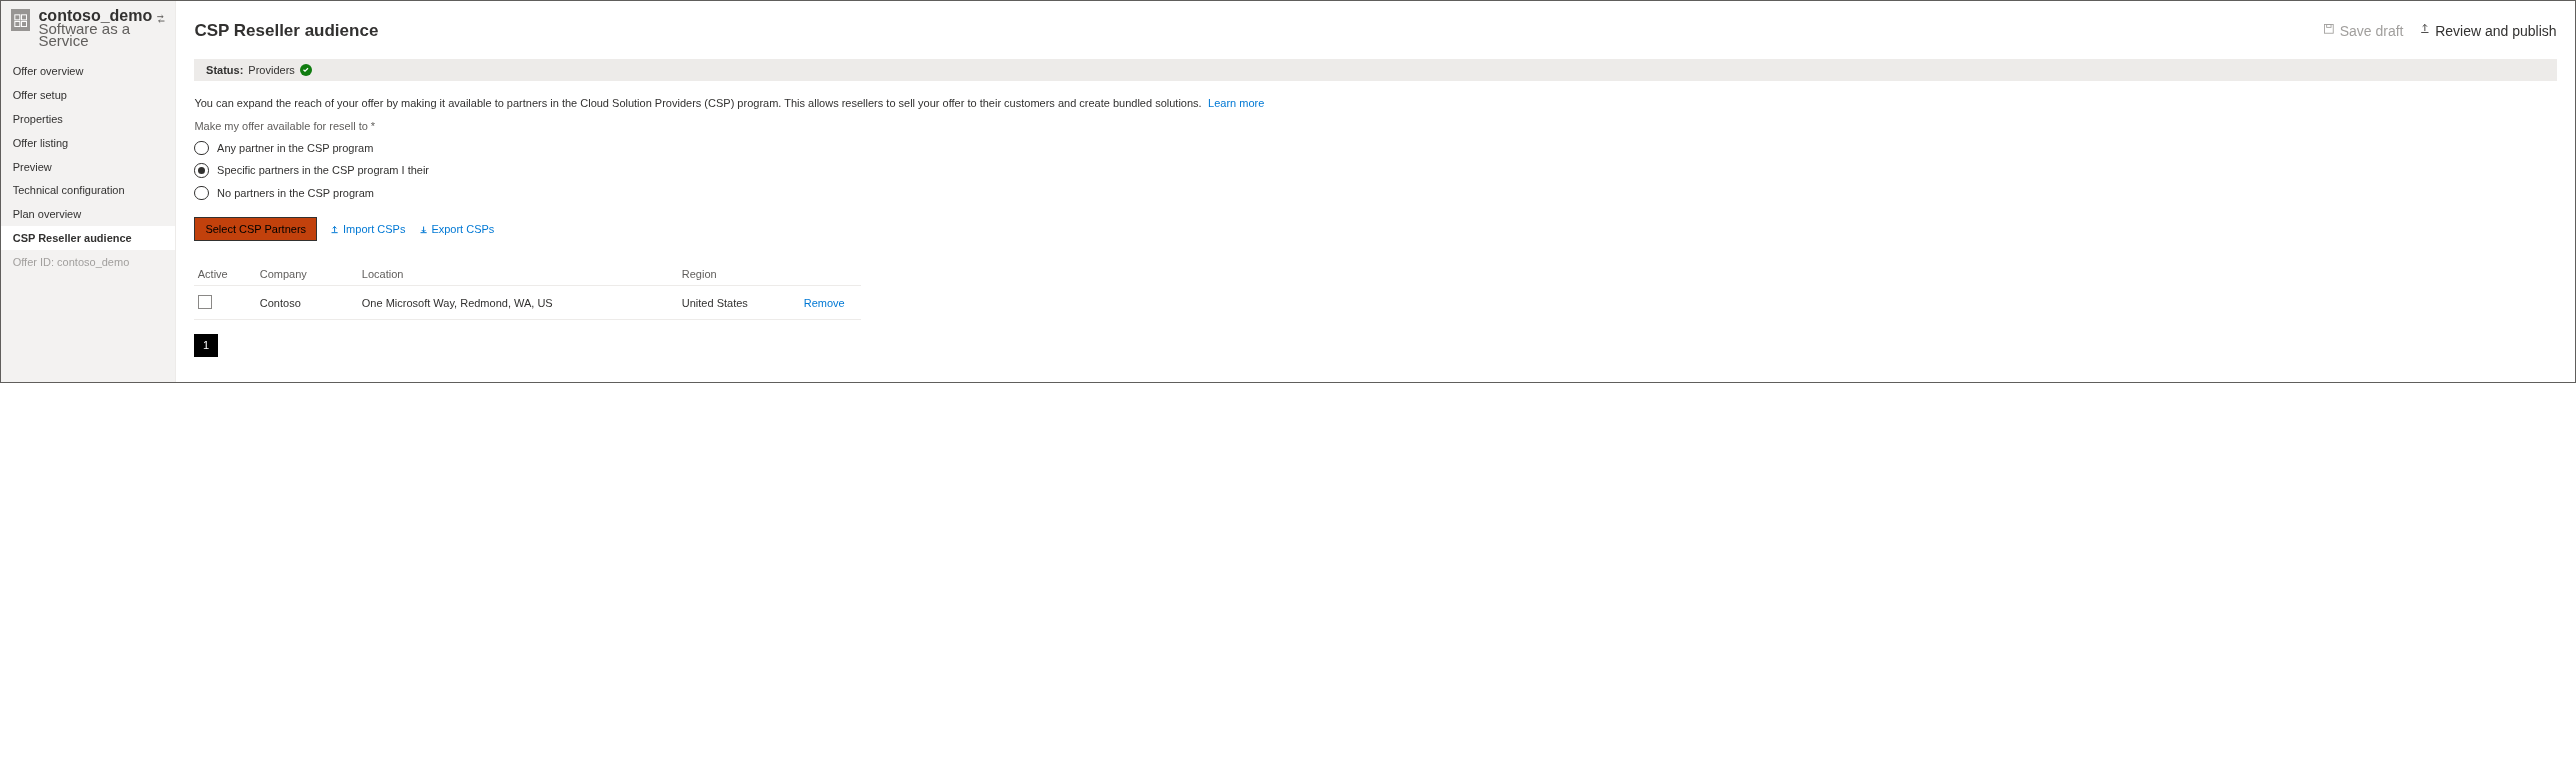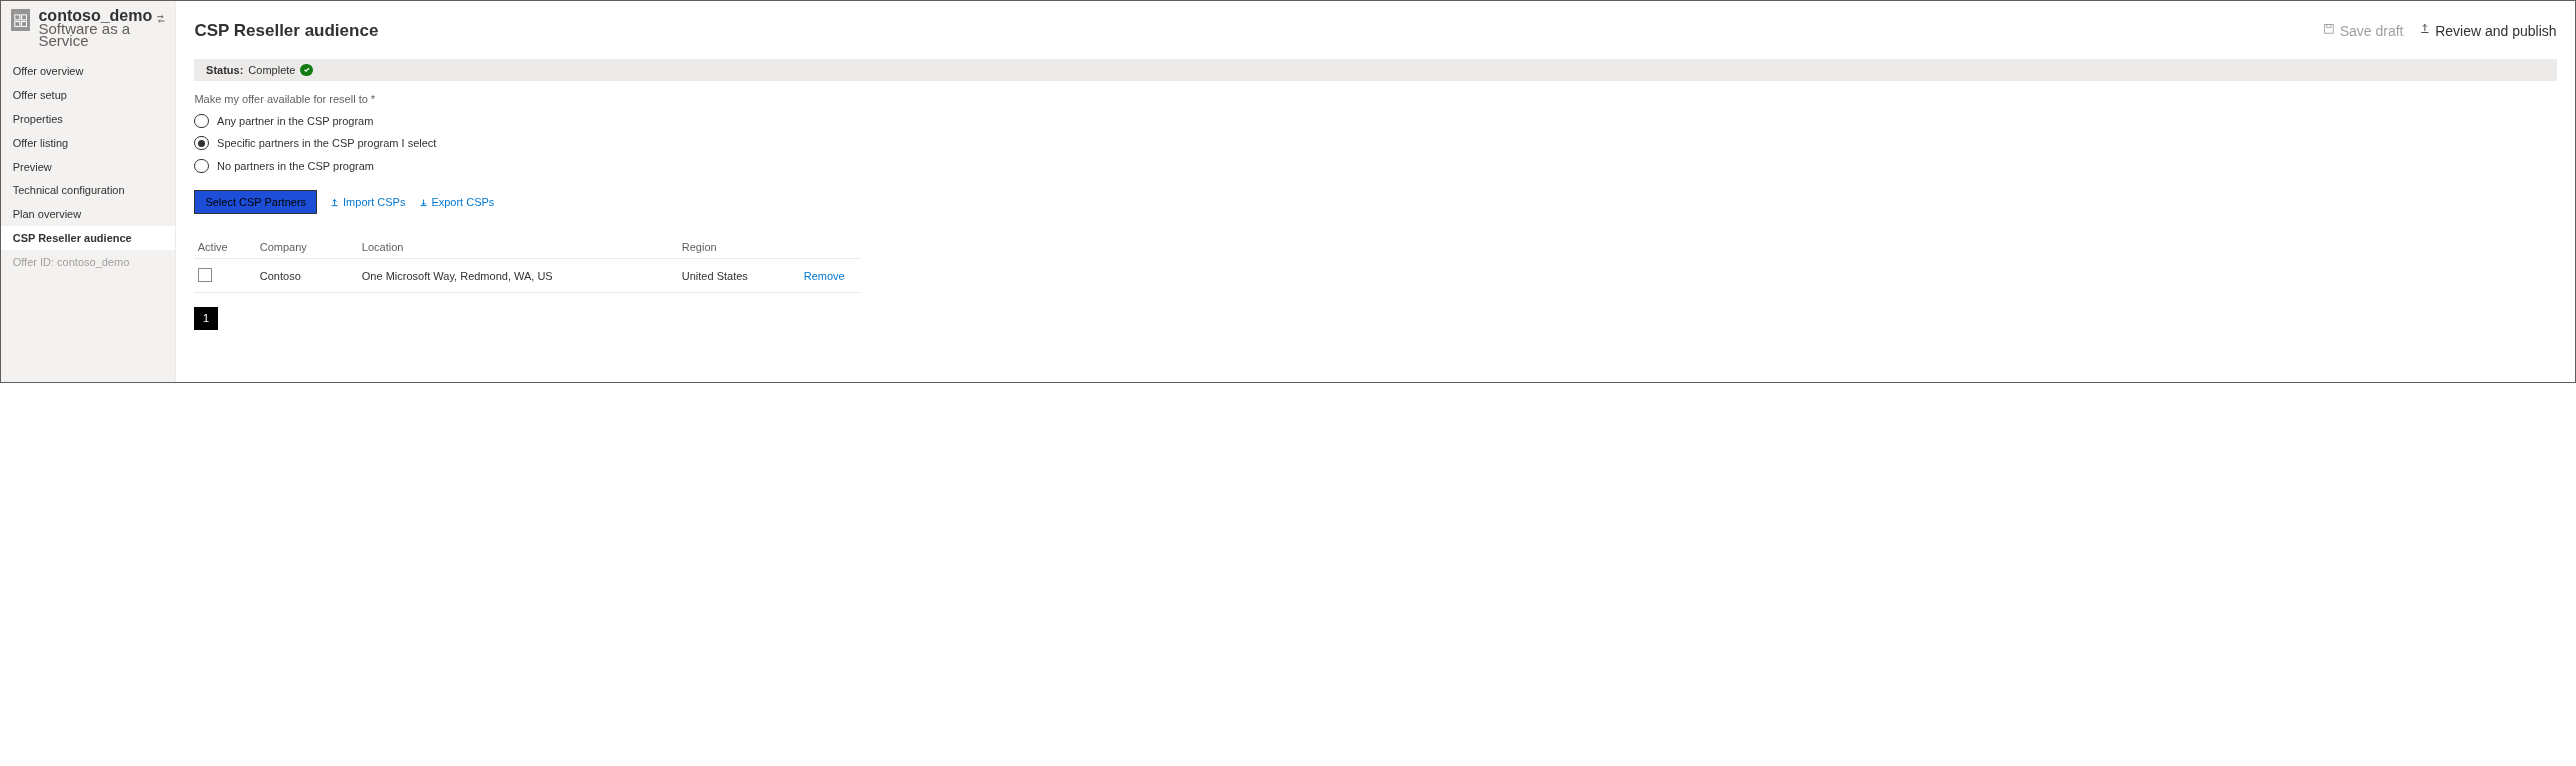--- a/index.html
+++ b/index.html
@@ -36,21 +36,21 @@
   .desc a { color: #0078d4; text-decoration: none; margin-left: 3.4px; cursor: pointer; }
   .field-label { font-size: 11px; color: #605e5c; margin-bottom: 8.4px; }
   .radio-group { display: flex; flex-direction: column; gap: 8.4px; margin-bottom: 17px; }
   .radio-opt { display: flex; align-items: center; gap: 8.4px; cursor: pointer; }
   .radio-circle { width: 14.3px; height: 14.3px; border: 0.8px solid #323130; border-radius: 50%; display: inline-flex; align-items: center; justify-content: center; flex-shrink: 0; }
   .radio-opt.selected .radio-circle { border-color: #323130; }
   .radio-dot { width: 7.5px; height: 7.5px; border-radius: 50%; background: #323130; display: none; }
   .radio-opt.selected .radio-dot { display: block; }
   .radio-label { font-size: 11px; }
   .action-row { display: flex; align-items: center; gap: 13.4px; margin-bottom: 22px; }
-  .btn-outline { border: 0.8px solid #323130; background: #1d4ed8; padding: 5px 10px; font-size: 11px; cursor: pointer; font-family: inherit; }
+  .btn-outline { border: 0.8px solid #323130; background: #c2410c; padding: 5px 10px; font-size: 11px; cursor: pointer; font-family: inherit; }
   .link-action { color: #0078d4; font-size: 11px; display: inline-flex; align-items: center; gap: 3.4px; cursor: pointer; }
   .link-action svg { width: 9.2px; height: 9.2px; }
   
   .tbl { width: 667px; }
   .tbl-head, .tbl-row { display: flex; align-items: center; border-bottom: 0.8px solid #edebe9; }
   .tbl-head { color: #605e5c; font-size: 11px; padding: 5px 3.4px; }
   .tbl-row { padding: 8.4px 3.4px; font-size: 11px; }
   .col-active { width: 62px; }
   .col-company { width: 102px; }
   .col-location { width: 320px; }
@@ -114,42 +114,46 @@
           <svg viewBox="0 0 16 16" fill="none" stroke="currentColor" stroke-width="1.2">
               <path d="M8 2v9M5 5l3-3 3 3M3 13h10"></path>
             </svg>
           <span>Review and publish</span>
         </span>
       </div>
     </div>
 
     <div class="status-bar">
       <span class="status-label">Status:</span>
-      <span>Complete</span>
+      <span>Providers</span>
       <span class="status-icon">
         <svg viewBox="0 0 10 10" fill="none" stroke="#fff" stroke-width="1.6">
             <path d="M2 5l2 2 4-4"></path>
           </svg>
       </span>
     </div>
 
     <div class="content">
+      <p class="desc">
+        <span>You can expand the reach of your offer by making it available to partners in the Cloud Solution Providers (CSP) program. This allows resellers to sell your offer to their customers and create bundled solutions.</span>
+        <a>Learn more</a>
+      </p>
 
       <div class="field-label">Make my offer available for resell to *</div>
 
       <div class="radio-group">
         <div class="radio-opt">
           <span class="radio-circle"></span>
           <span class="radio-label">Any partner in the CSP program</span>
         </div>
         <div class="radio-opt selected">
           <span class="radio-circle">
               <span class="radio-dot"></span>
             </span>
-          <span class="radio-label">Specific partners in the CSP program I select</span>
+          <span class="radio-label">Specific partners in the CSP program I their</span>
         </div>
         <div class="radio-opt">
           <span class="radio-circle"></span>
           <span class="radio-label">No partners in the CSP program</span>
         </div>
       </div>
 
       <div class="action-row">
         <button class="btn-outline">Select CSP Partners</button>
         <span class="link-action">

